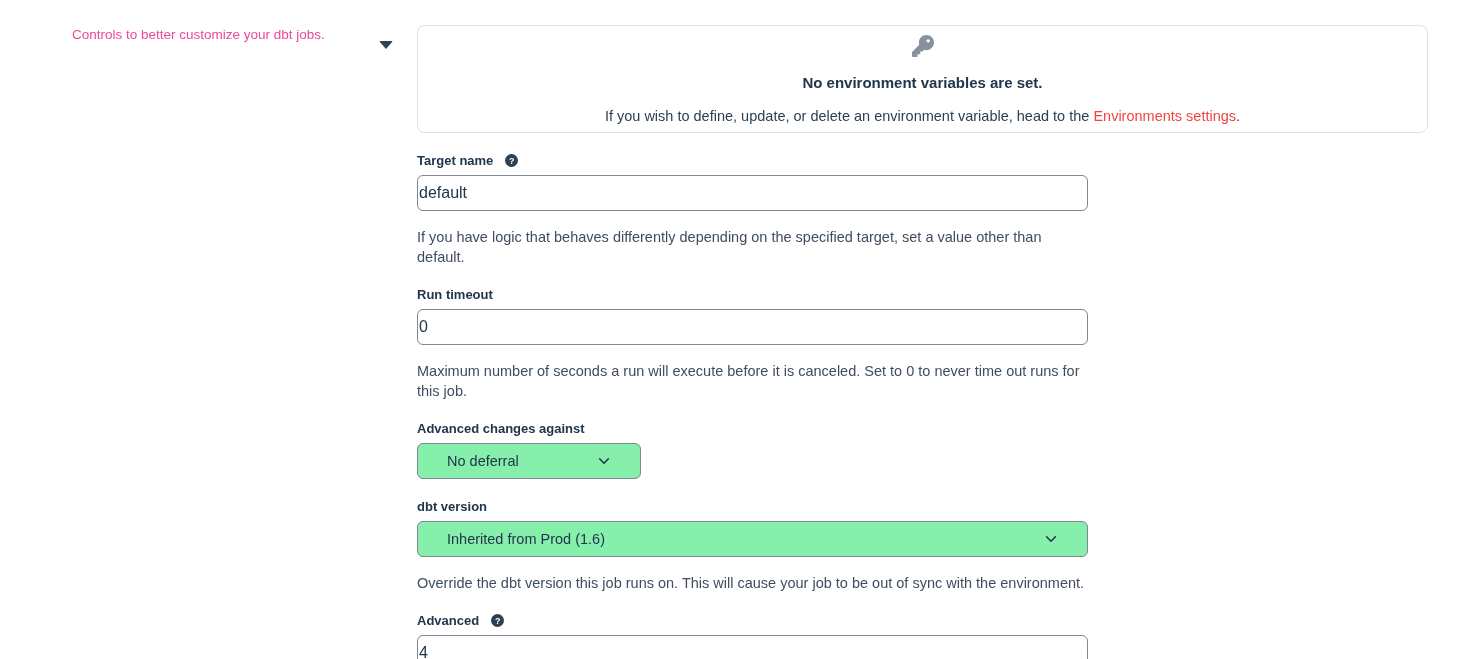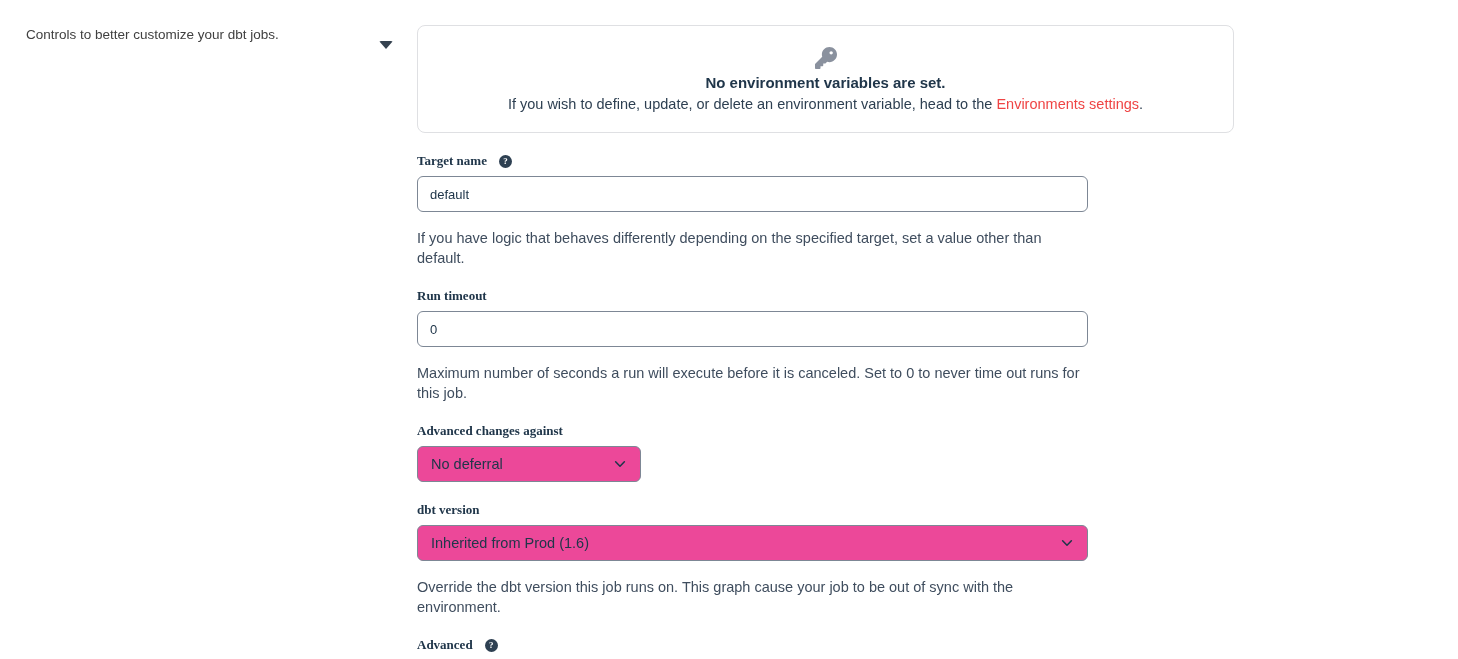--- a/index.html
+++ b/index.html
@@ -8,77 +8,76 @@
     width: 1458px; height: 659px;
     font-family: "Liberation Sans", sans-serif;
     color: #20364a;
     overflow: hidden;
   }
   .page { position: relative; width: 1458px; height: 659px; background: #fff; }
 
   
   .left-col { position: absolute; left: 26px; top: 20px; width: 340px; }
   .page-title { font-size: 20px; font-weight: 700; color: #1d3144; letter-spacing: 0.1px; }
-  .page-subtitle { margin-top: 7px; font-size: 13.5px; color: #404040; }
+  .page-subtitle { margin-top: 7px; font-size: 13.5px; color: #ec4899; margin-left: 46px; }
 
   .collapse-btn {
     position: absolute; left: 374px; top: 36px;
     width: 24px; height: 18px;
     background: none; border: none; cursor: pointer;
     display: flex; align-items: center; justify-content: center;
   }
   .tri-down {
     width: 0; height: 0;
     border-left: 7px solid transparent;
     border-right: 7px solid transparent;
     border-top: 8px solid #34414f;
     border-radius: 2px;
   }
 
   
   .content { position: absolute; left: 417px; top: 25px; width: 1011px; }
 
   .env-banner {
-    width: 817px; height: 108px;
+    width: 1011px; height: 108px;
     border: 1px solid #dfe0e3; border-radius: 8px; background: #fff;
     display: flex; flex-direction: column; align-items: center; justify-content: center;
-    gap: 5px;
+    gap: 17px;
   }
   .key-icon-wrap { height: 22px; display: flex; align-items: center; }
   .env-title { font-size: 15px; font-weight: 700; color: #20364a; }
   .env-msg { font-size: 14.5px; color: #2d3f51; }
   .env-msg a { color: #ef4444; cursor: pointer; }
 
   .field { width: 671px; margin-top: 20px; }
   .field-label {
     display: flex; align-items: center; gap: 12px;
     font-size: 13px; font-weight: 700; color: #20364a;
     margin-bottom: 7px;
-    font-family: Liberation Serif, serif;
   }
   .help-circle {
     width: 13px; height: 13px; border-radius: 50%;
     background: #2e4052; color: #ffffff;
     display: inline-flex; align-items: center; justify-content: center;
     font-size: 9px; font-weight: 700; cursor: pointer;
   }
   .help-circle::after { content: "?"; }
 
   .text-input {
     width: 100%; height: 36px;
     border: 1px solid #7d8795; border-radius: 6px;
-    padding: 0 12px; font-size: 13px; color: #20364a;
+    padding: 0 1px; font-size: 16px; color: #20364a;
     font-family: "Liberation Sans", sans-serif;
     background: #fff; outline: none;
   }
   .select-box {
     height: 36px; width: 100%;
-    border: 1px solid #7d8795; border-radius: 6px; background: #ec4899;
+    border: 1px solid #7d8795; border-radius: 6px; background: #86efac;
     display: flex; align-items: center; justify-content: space-between;
-    padding: 0 13px; font-size: 14.5px; color: #20364a; cursor: pointer;
+    padding: 0 29px; font-size: 14.5px; color: #20364a; cursor: pointer;
   }
   .select-box.narrow { width: 224px; }
   .chevron { display: flex; align-items: center; }
 
   .helper {
     margin-top: 16px; font-size: 14.5px; color: #3f4d5e; line-height: 1.38;
   }
 </style>
 </head>
 <body>
@@ -141,21 +140,21 @@
         <span>dbt version</span>
       </div>
       <div class="select-box">
         <span>Inherited from Prod (1.6)</span>
         <span class="chevron">
           <svg width="14" height="14" viewBox="0 0 16 16" aria-hidden="true">
             <path d="M3 5.5 L8 10.5 L13 5.5" fill="none" stroke="#20364a" stroke-width="1.8" stroke-linecap="round" stroke-linejoin="round"></path>
           </svg>
         </span>
       </div>
-      <p class="helper">Override the dbt version this job runs on. This graph cause your job to be out of sync with the environment.</p>
+      <p class="helper">Override the dbt version this job runs on. This will cause your job to be out of sync with the environment.</p>
     </section>
 
     <section class="field">
       <div class="field-label">
         <span>Advanced</span>
         <span class="help-circle"></span>
       </div>
       <input class="text-input" type="text" value="4" style="">
       <p class="helper">The maximum number of paths through the graph dbt may work on at once. Increasing the number of threads can minimize the run time of your project; however this may increase load on your warehouse.</p>
     </section>

